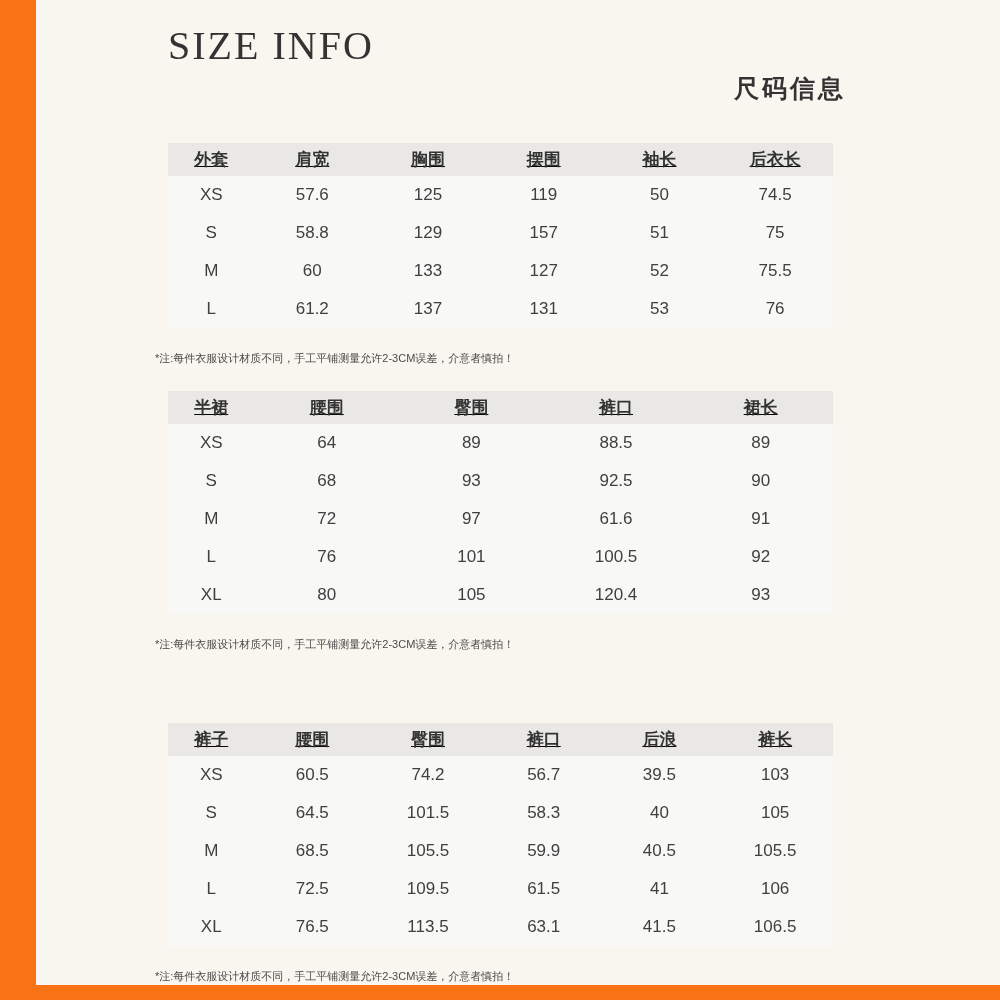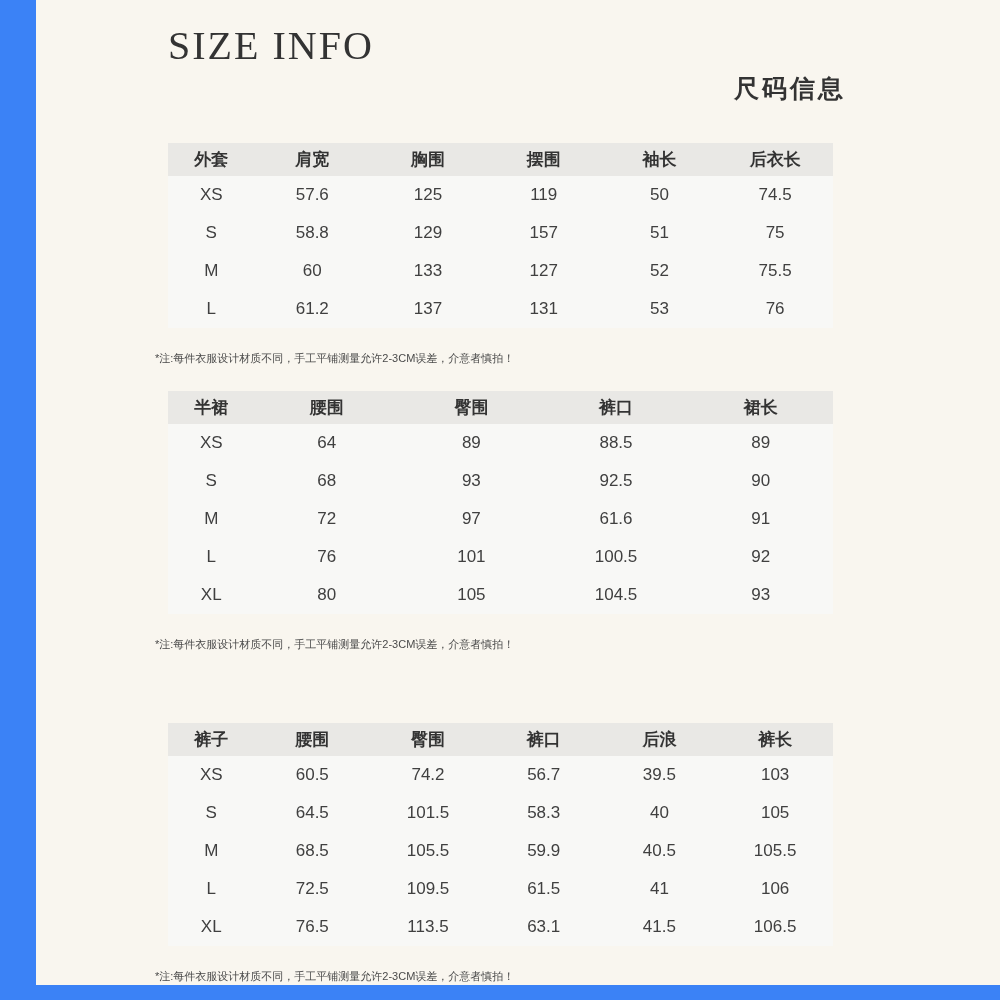--- a/index.html
+++ b/index.html
@@ -1,17 +1,17 @@
 <!DOCTYPE html>
 <html><head>
 <meta charset="utf-8">
 <style>
   html,body { margin:0; padding:0; background:#ffffff; font-family:"Liberation Sans",sans-serif; }
   .canvas {
-    position:relative; width:1000px; height:1000px; background:#3b82f6; overflow:hidden;
+    position:relative; width:1000px; height:1000px; background:#f97316; overflow:hidden;
   }
   .panel {
     position:absolute; left:36px; top:0; width:964px; height:985px; background:#f9f6ef;
   }
   .content { padding:24px 0 0 132px; width:678px; }
   .title-en {
     font-family:"Liberation Serif", serif;
     font-size:40px; font-weight:400; color:#333333;
     letter-spacing:2px; margin:0; line-height:1.1;
   }
@@ -19,21 +19,21 @@
     font-size:25px; font-weight:700; color:#333333;
     letter-spacing:3px; margin:7px 0 0 0; line-height:1.1;text-align:right;
   }
   .size-section { margin-top:26px; }
   .size-section.first { margin-top:40px; }
   .size-section.third { margin-top:72px; }
   table.size-table {
     width:665px; border-collapse:collapse; background:#f8f8f6;
     table-layout:fixed;
   }
-  table.size-table thead tr { background:#e9e8e5; height:33px; }
+  table.size-table thead tr { background:#e9e8e5; height:33px;text-decoration:underline; }
   table.size-table tbody tr { height:38px; }
   table.size-table th {
     font-size:17px; font-weight:600; color:#333333; text-align:center; padding:0;
   }
   table.size-table td {
     font-size:17px; font-weight:400; color:#404040; text-align:center; padding:0;
   }
   .note {
     margin:24px 0 0 -13px; font-size:11px; color:#4a4a4a; line-height:1.2;
   }
@@ -148,21 +148,21 @@
                   <td>L</td>
                   <td>76</td>
                   <td>101</td>
                   <td>100.5</td>
                   <td>92</td>
                 </tr>
                 <tr>
                   <td>XL</td>
                   <td>80</td>
                   <td>105</td>
-                  <td>104.5</td>
+                  <td>120.4</td>
                   <td>93</td>
                 </tr>
               </tbody>
             </table>
             <p class="note">*注:每件衣服设计材质不同，手工平铺测量允许2-3CM误差，介意者慎拍！</p>
           </section>
           <section class="size-section third">
             <table class="size-table">
               <colgroup>
                 <col style="width: 13%;">

